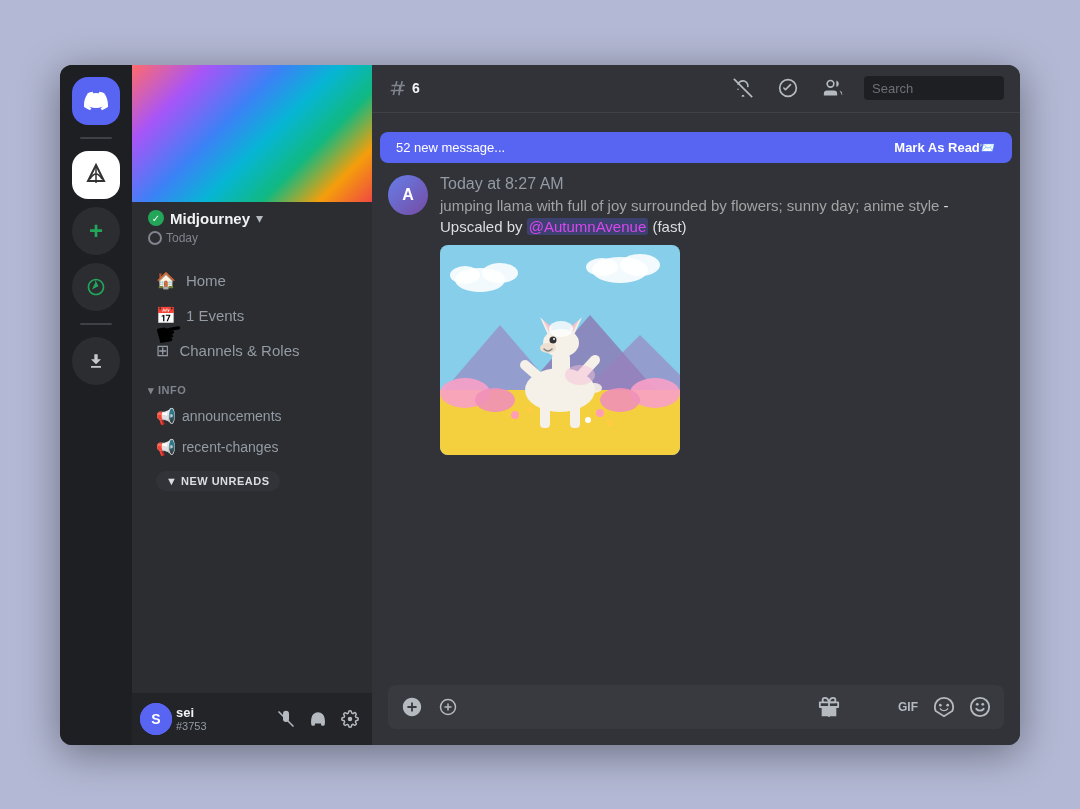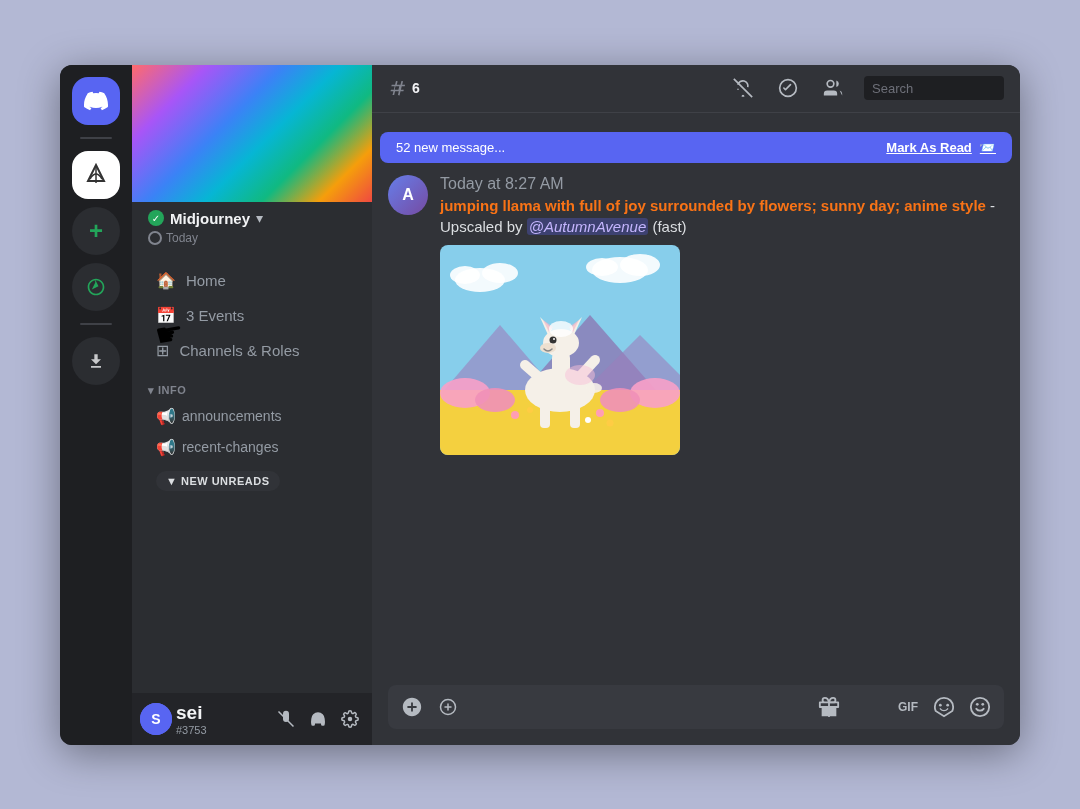--- a/index.html
+++ b/index.html
@@ -230,21 +230,21 @@
       color: white;
       font-size: 14px;
       font-weight: bold;
       flex-shrink: 0;
     }
     .user-info {
       flex: 1;
       min-width: 0;
     }
     .user-name {
-      font-size: 19px;
+      font-size: 13px;
       font-weight: 600;
       color: #f2f3f5;
     }
     .user-tag {
       font-size: 11px;
       color: #949ba4;
     }
     .user-actions {
       display: flex;
       gap: 4px;
@@ -345,22 +345,21 @@
     }
     .mark-read-btn {
       background: transparent;
       border: none;
       color: #fff;
       font-size: 13px;
       font-weight: 600;
       cursor: pointer;
       display: flex;
       align-items: flex-end;
-      gap: 8px;
-      text-decoration: underline;
+      gap: 0;
     }
     .message-group {
       padding: 4px 16px;
       display: flex;
       gap: 12px;
     }
     .message-avatar {
       width: 40px;
       height: 40px;
       border-radius: 50%;
@@ -394,30 +393,29 @@
     .message-timestamp {
       font-size: 16px;
       color: #949ba4;
     }
     .message-text {
       font-size: 15px;
       color: #dbdee1;
       line-height: 1.4;
     }
     .message-text strong {
-      font-weight: 700;
-      color: #f97316;
+      font-weight: 400;
+      color: #a3a3a3;
     }
     .mention {
-      color: #c4b5fd;
+      color: #d946ef;
       background: rgba(88,101,242,0.3);
       border-radius: 3px;
       padding: 0 2px;
       cursor: pointer;
-      font-style: italic;
     }
     
     .message-image {
       margin-top: 8px;
       width: 240px;
       height: 210px;
       border-radius: 8px;
       overflow: hidden;
     }
     
@@ -521,21 +519,21 @@
       </div>
     </div>
 
     <div class="channel-list">
       <div class="nav-item">
         <span class="nav-item-icon">🏠</span>
         <span>Home</span>
       </div>
       <div class="nav-item">
         <span class="nav-item-icon">📅</span>
-        <span>3 Events</span>
+        <span>1 Events</span>
       </div>
       <div class="nav-item">
         <span class="nav-item-icon">⊞</span>
         <span>Channels &amp; Roles</span>
       </div>
 
       <div class="section-header">
         <span>▾</span>
         <span>INFO</span>
       </div>

